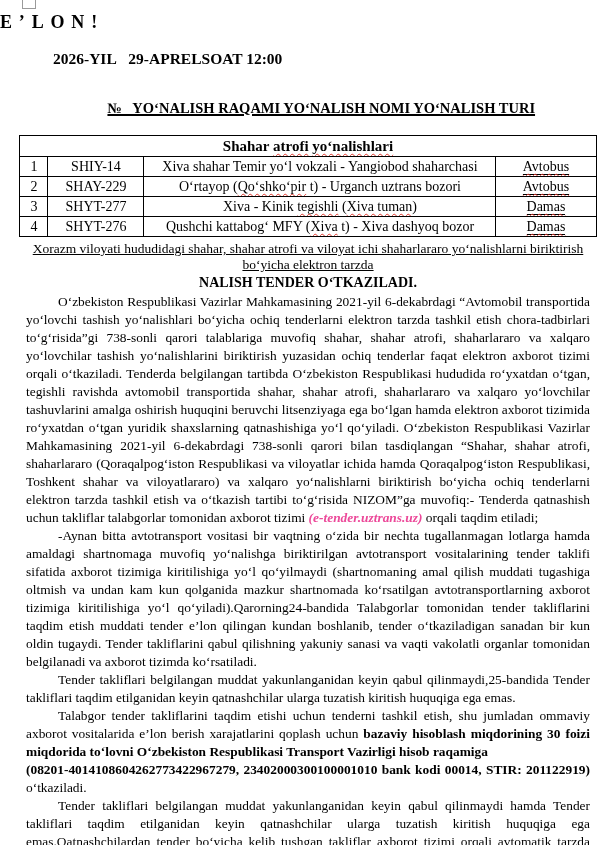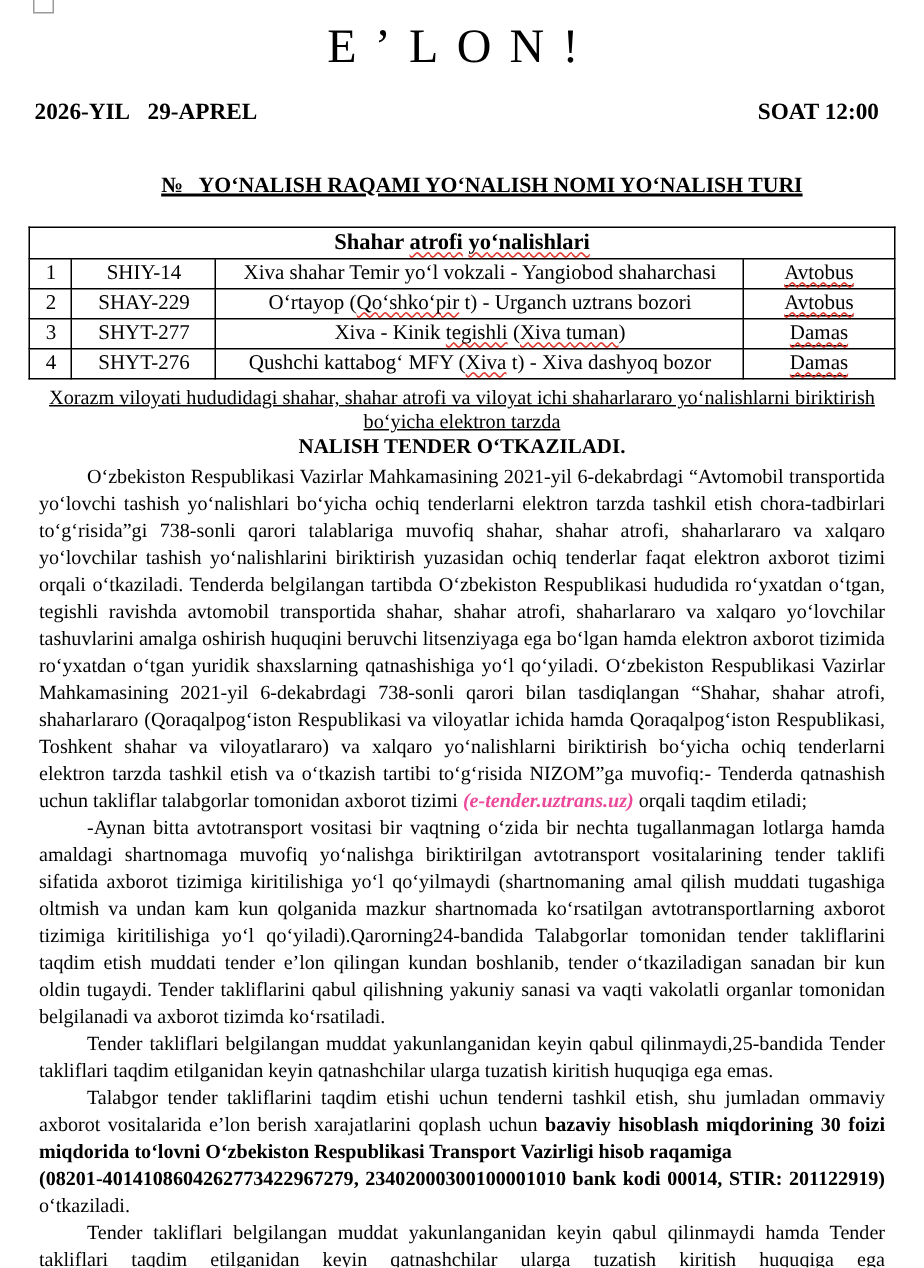--- a/index.html
+++ b/index.html
@@ -1,20 +1,20 @@
 <!DOCTYPE html>
 <html><head>
 <meta charset="utf-8">
 <style>
   html,body{margin:0;padding:0;background:#ffffff;}
   body{width:616px;font-family:"Liberation Serif", serif;color:#000;}
   .page{position:relative;width:616px;height:845px;background:#fff;overflow:hidden;}
   .anchor-marker{position:absolute;left:22px;top:-3px;width:12px;height:10px;border:1px solid #9a9a9a;background:#fff;}
-  .title{text-align:center;font-size:32px;font-weight:normal;letter-spacing:0.38em;margin:12px 0 0 0;}
-  .date-row{display:flex;justify-content:space-between;padding:0 30px 0 23px;margin-top:17px;font-weight:bold;font-size:15.5px;white-space:pre-wrap;}
+  .title{text-align:left;font-size:18px;font-weight:bold;letter-spacing:0.38em;margin:12px 0 0 0;}
+  .date-row{display:flex;justify-content:flex-start;padding:0 30px 0 53px;margin-top:17px;font-weight:bold;font-size:15.5px;white-space:pre-wrap;}
   .table-heading{text-align:center;font-weight:bold;font-size:14.5px;margin-top:15px;white-space:pre-wrap;}
   .table-heading span{text-decoration:underline;text-decoration-thickness:1.5px;padding-left:12px;}
   table.routes{border-collapse:collapse;margin:1px auto 0 auto;width:569px;font-size:14px;table-layout:fixed;}
   table.routes td{border:1px solid #000;padding:0 3px;height:19px;text-align:center;overflow:hidden;white-space:nowrap;}
   tr.group-header td{font-weight:bold;font-size:15px;height:20px;}
   .c-no{width:28px;}
   .c-code{width:96px;}
   .c-name{width:352px;}
   .c-type{width:100px;}
   .subnote{text-align:center;font-size:13.5px;line-height:16px;margin:4px auto 0 auto;max-width:566px;text-decoration:underline;}

